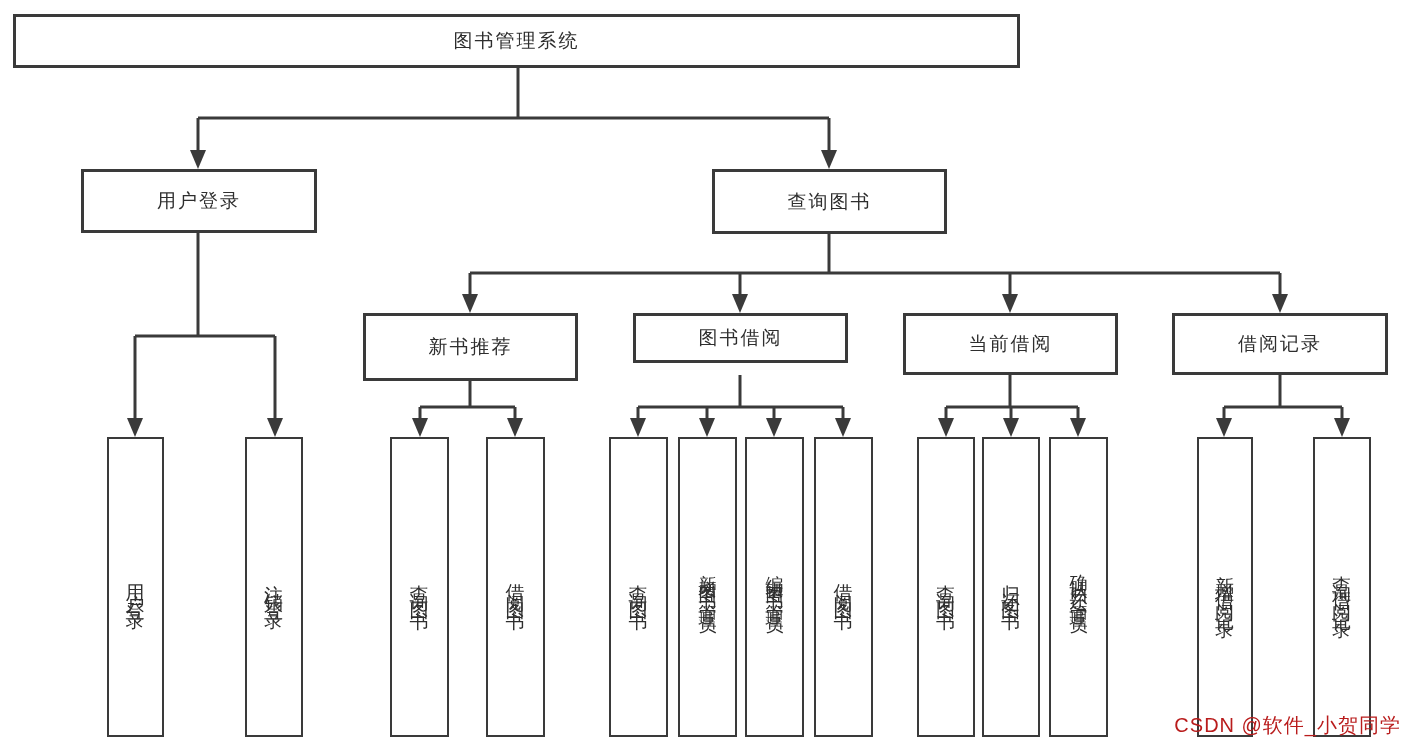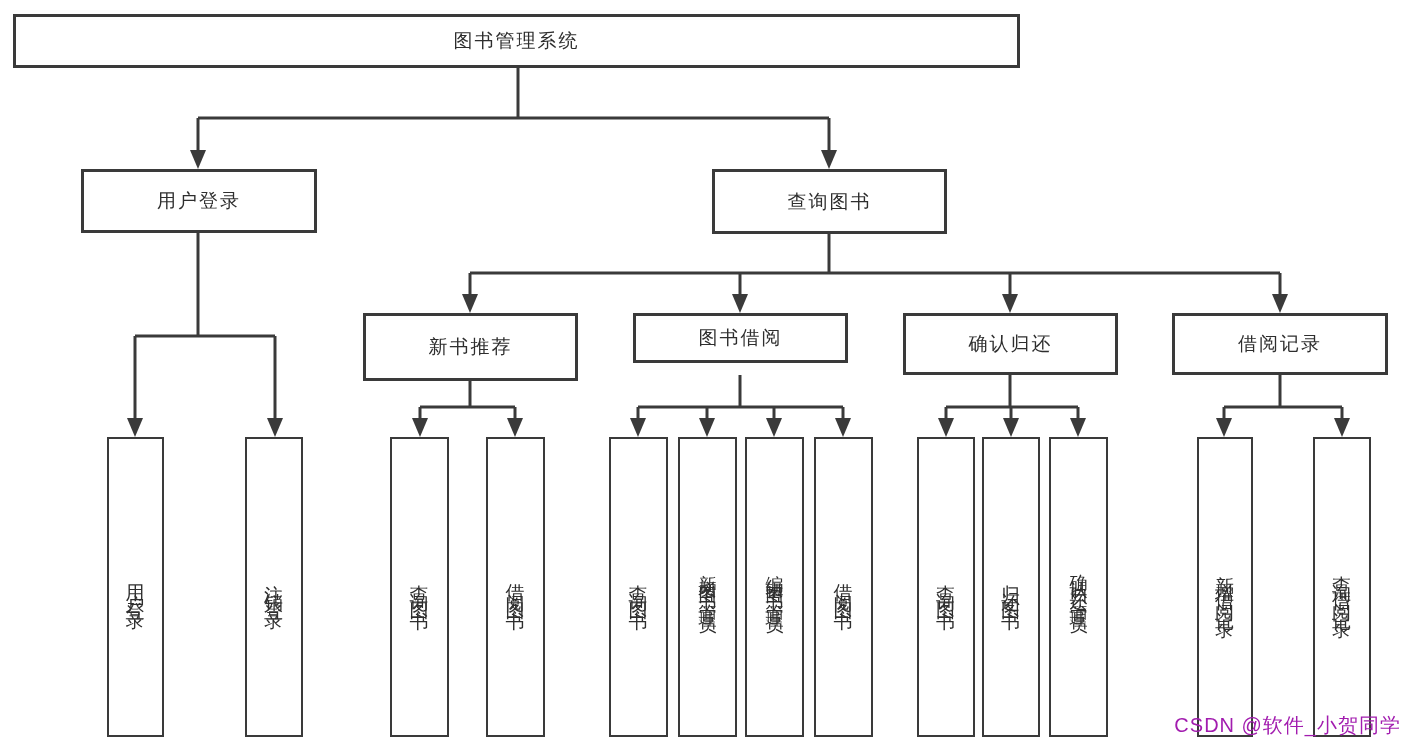--- a/index.html
+++ b/index.html
@@ -43,21 +43,21 @@
   }
   .box.v .vtext.long {
     letter-spacing: 6px;
     font-size: 18px;
   }
   .watermark {
     position: absolute;
     right: 4px;
     top: 712px;
     font-size: 20px;
-    color: #a21caf;
+    color: #b91c1c;
     letter-spacing: 1px;
     white-space: nowrap;
     margin-left: 48px;
   }
 </style>
 </head>
 <body>
 
 <div class="stage">
 
@@ -138,21 +138,21 @@
     <span>查询图书</span>
   </div>
 
   <div class="box h" style="left:363px; top:313px; width:215px; height:68px;">
     <span>新书推荐</span>
   </div>
   <div class="box h" style="left:633px; top:313px; width:215px; height:50px;">
     <span>图书借阅</span>
   </div>
   <div class="box h" style="left:903px; top:313px; width:215px; height:62px;">
-    <span>确认归还</span>
+    <span>当前借阅</span>
   </div>
   <div class="box h" style="left:1172px; top:313px; width:216px; height:62px;">
     <span>借阅记录</span>
   </div>
 
   <div class="box v" style="left:107px; top:437px; width:57px; height:300px;">
     <span class="vtext">用户登录</span>
   </div>
   <div class="box v" style="left:245px; top:437px; width:58px; height:300px;">
     <span class="vtext">注销登录</span>

